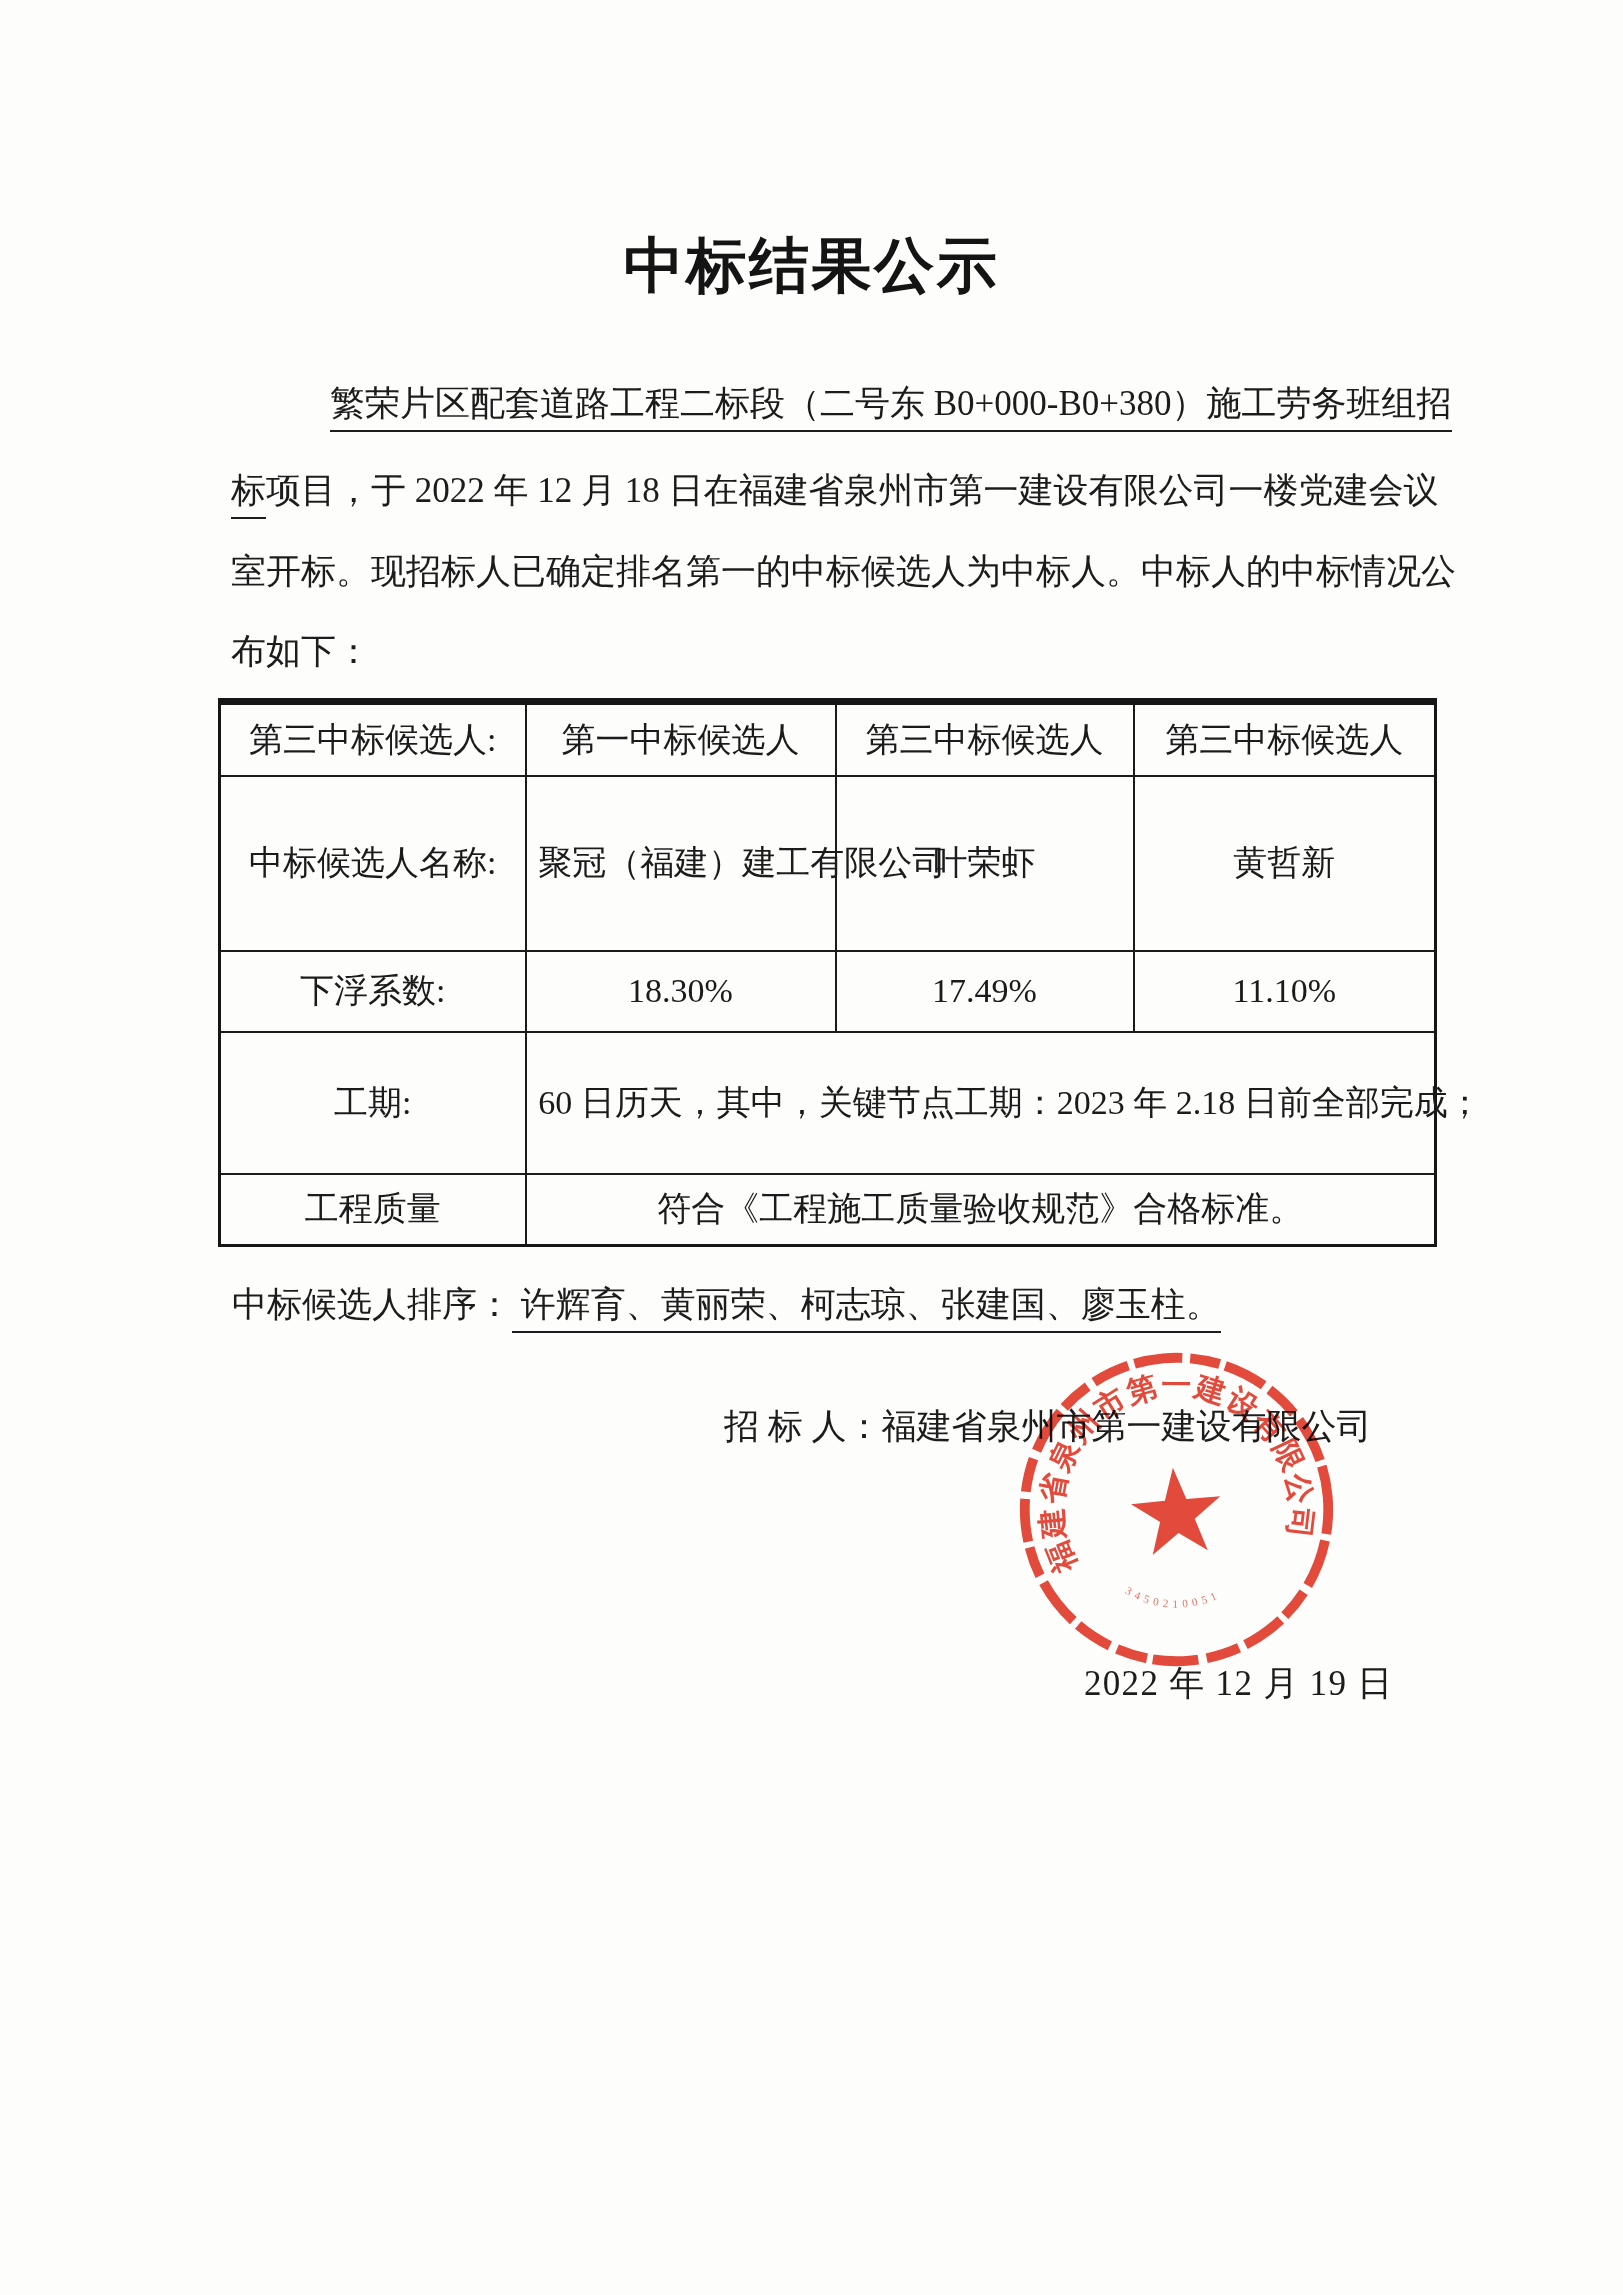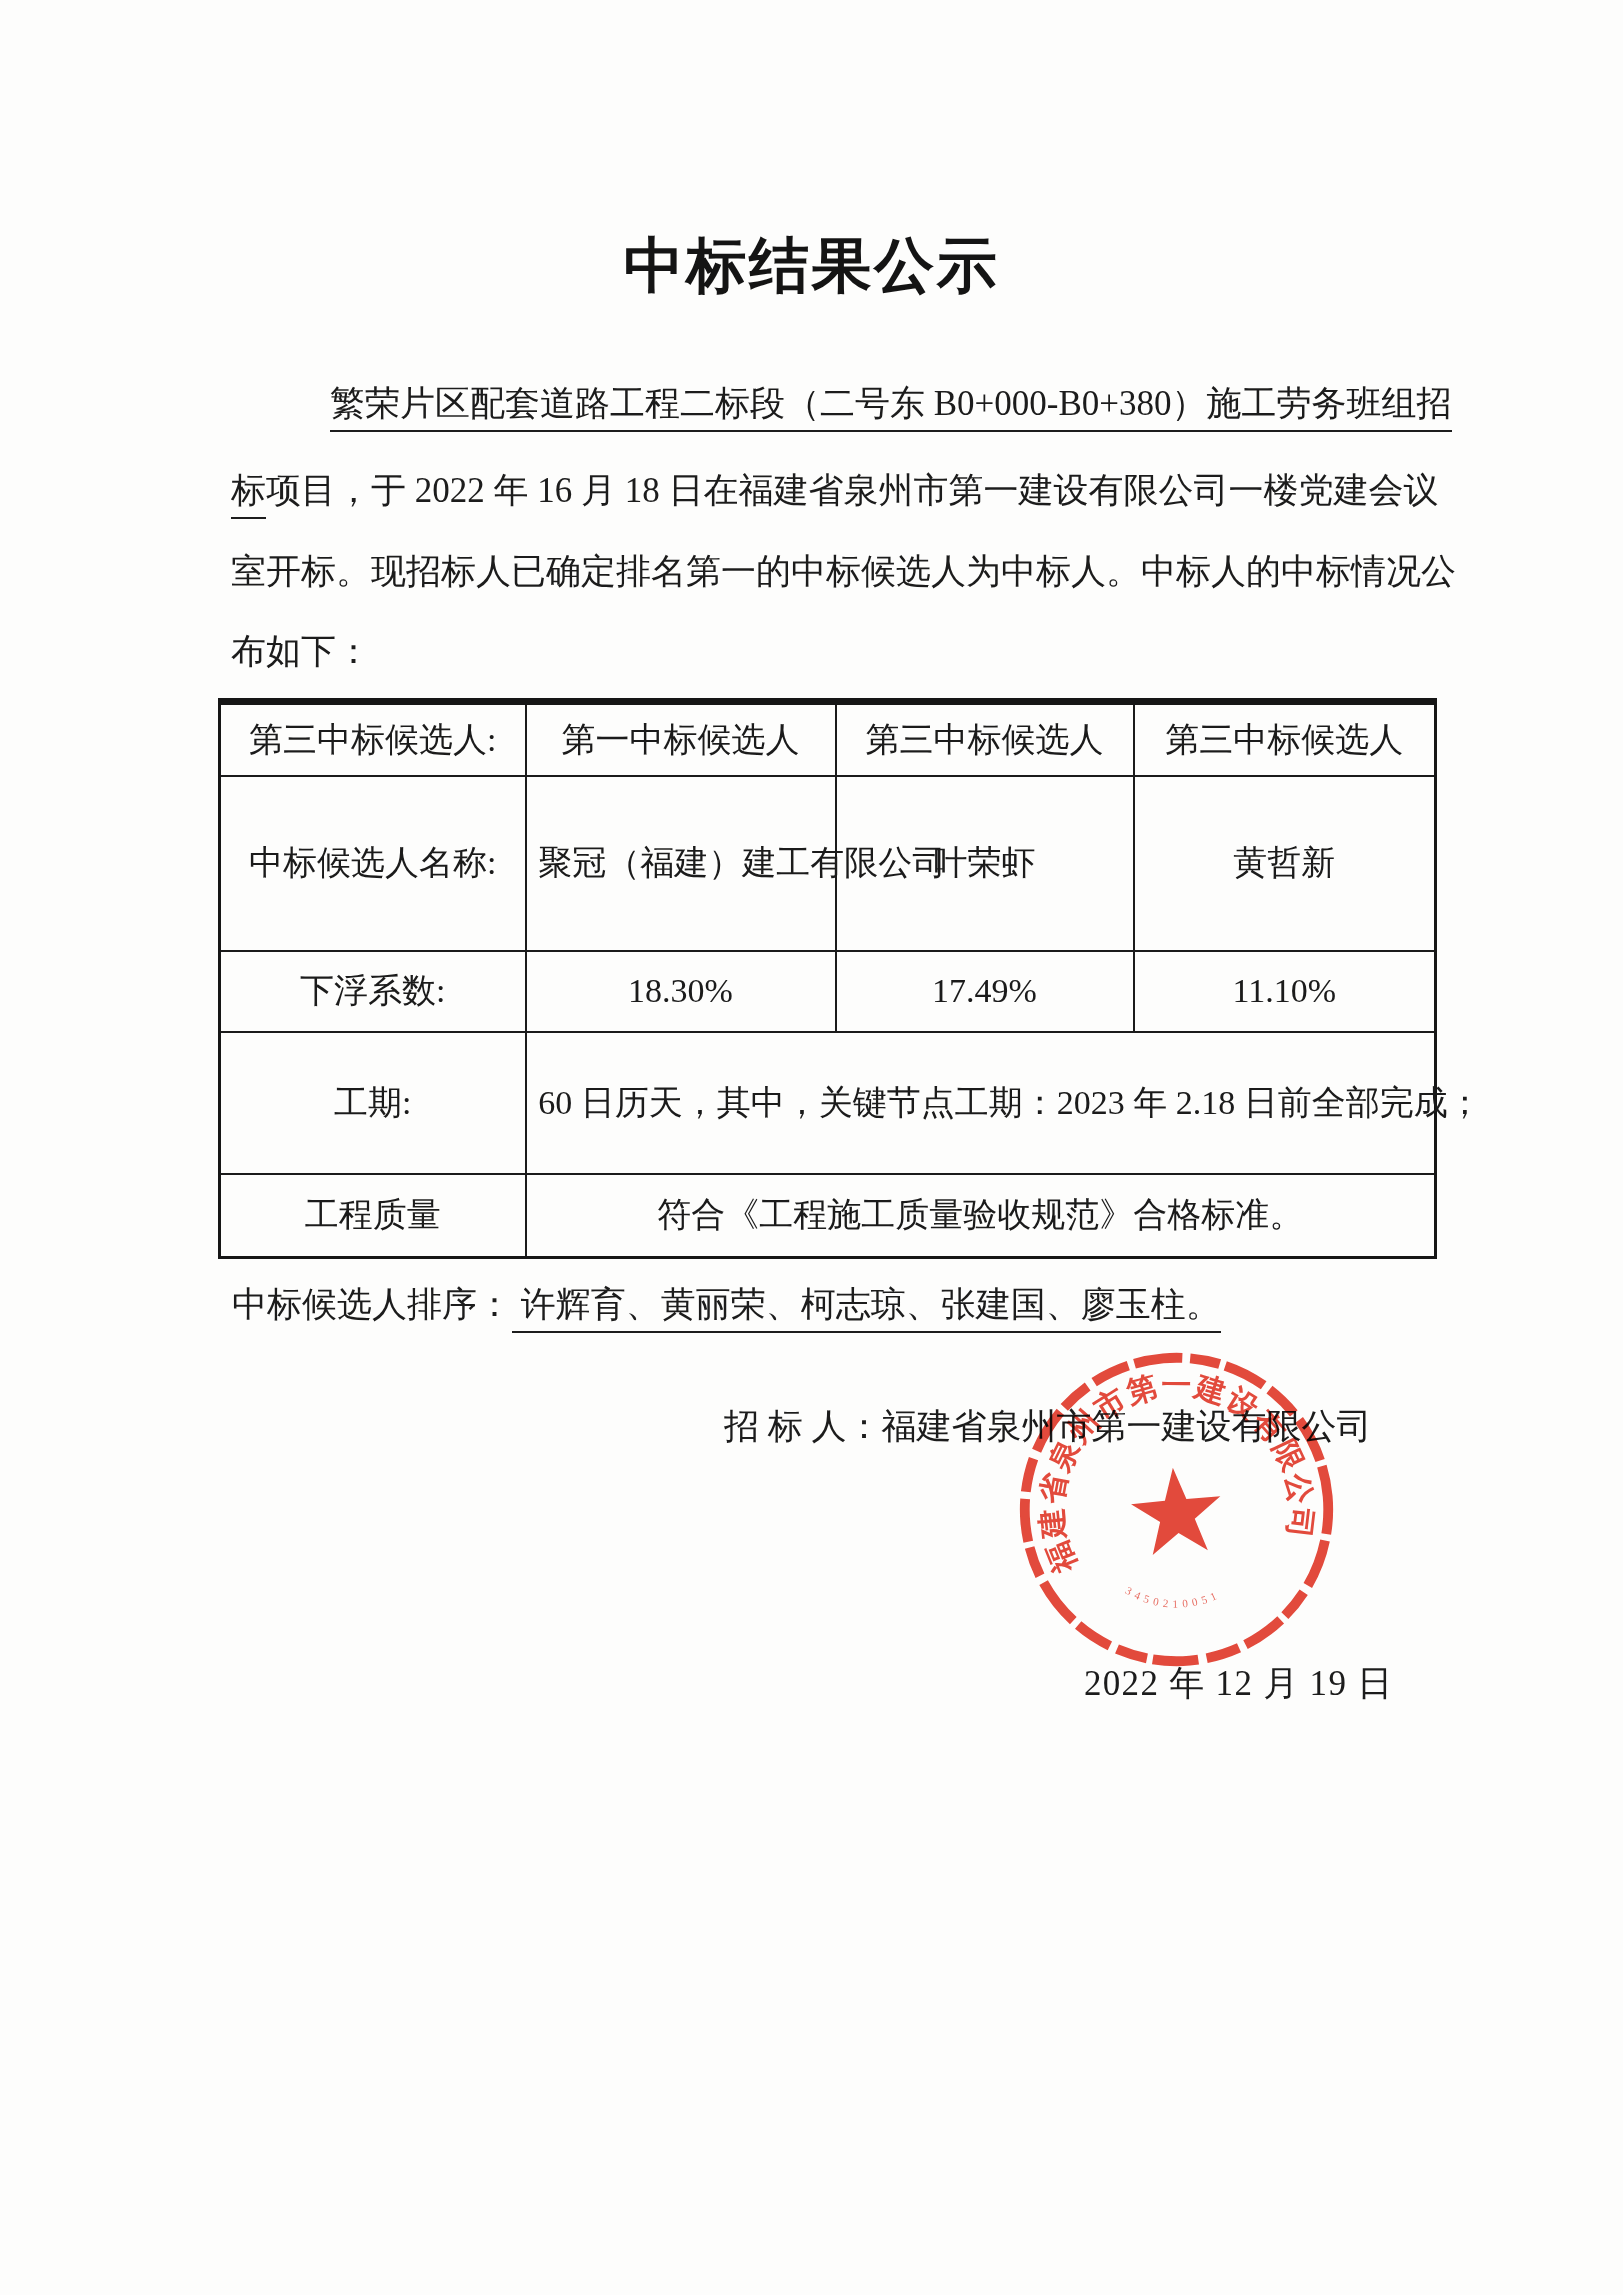--- a/index.html
+++ b/index.html
@@ -54,21 +54,21 @@
 </style>
 </head>
 <body>
 
 <div class="page">
 
   <div class="abs doc-title">中标结果公示</div>
 
   <div class="abs body-line" style="left:330px; top:384px;"><span class="uline">繁荣片区配套道路工程二标段（二号东 B0+000-B0+380）施工劳务班组招</span></div>
 
-  <div class="abs body-line" style="left:231px; top:471px;"><span class="uline">标</span><span>项目，于 2022 年 16 月 18 日在福建省泉州市第一建设有限公司一楼党建会议</span></div>
+  <div class="abs body-line" style="left:231px; top:471px;"><span class="uline">标</span><span>项目，于 2022 年 12 月 18 日在福建省泉州市第一建设有限公司一楼党建会议</span></div>
 
   <div class="abs body-line" style="left:231px; top:552px;">室开标。现招标人已确定排名第一的中标候选人为中标人。中标人的中标情况公</div>
 
   <div class="abs body-line" style="left:231px; top:632px;">布如下：</div>
 
   <table class="bid">
     <colgroup>
       <col style="width:306px">
         <col style="width:310px">
         <col style="width:298px">
@@ -90,21 +90,21 @@
     <tr style="height:81px">
       <td>下浮系数:</td>
       <td>18.30%</td>
       <td>17.49%</td>
       <td>11.10%</td>
     </tr>
     <tr style="height:142px">
       <td>工期:</td>
       <td colspan="3" class="left-val">60 日历天，其中，关键节点工期：2023 年 2.18 日前全部完成；</td>
     </tr>
-    <tr style="height:84px">
+    <tr style="height:72px">
       <td>工程质量</td>
       <td colspan="3">符合《工程施工质量验收规范》合格标准。</td>
     </tr>
   </tbody>
     </table>
 
   <div class="abs committee-line" style="left:232px; top:1281px;"><span>中标候选人排序：</span><span class="uline"> 许辉育、黄丽荣、柯志琼、张建国、廖玉柱。</span></div>
 
   <div class="abs sig-line" style="left:724px; top:1403px;">招 标 人：福建省泉州市第一建设有限公司</div>
 

